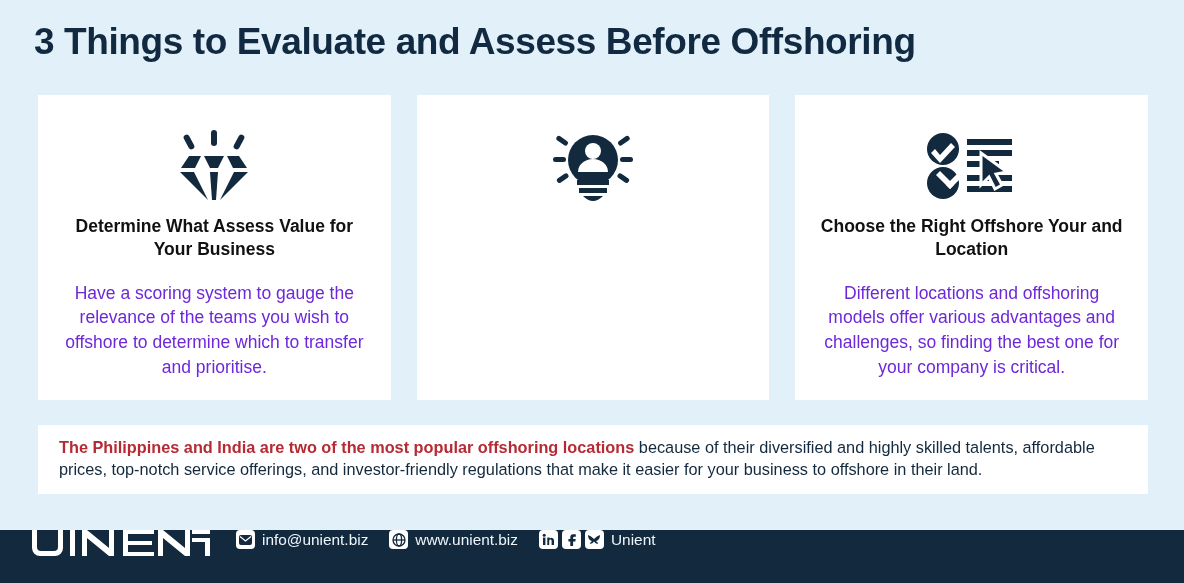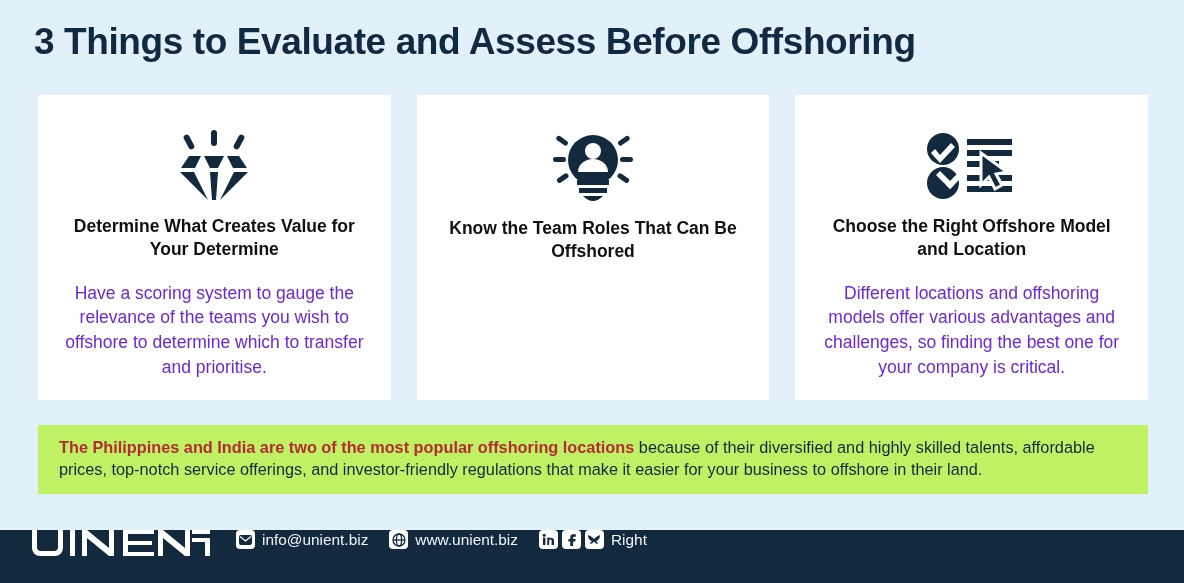--- a/index.html
+++ b/index.html
@@ -63,21 +63,21 @@
     line-height:1.42;
     margin-top:20px;
     max-width:320px;
   }
 
   
   .callout {
     position:absolute;
     left:38px; top:425px;
     width:1110px;
-    background:#bef264;
+    background:#ffffff;
     padding:11px 21px 13px 21px;
     font-size:16.3px;
     line-height:1.38;
     color:#13293d;
   }
   .callout .hi {
     color:#b52a33;
     font-weight:bold;
   }
 
@@ -139,61 +139,60 @@
           <rect x="11" y="4" width="6" height="16" rx="3" transform="rotate(-28 14 12)"></rect>
           <rect x="61" y="4" width="6" height="16" rx="3" transform="rotate(28 64 12)"></rect>
           <path d="M14 26 L26 26 L20 38 L6 38 Z"></path>
           <path d="M29 26 L49 26 L43 38 L35 38 Z"></path>
           <path d="M52 26 L64 26 L72 38 L58 38 Z"></path>
           <path d="M5 42 L19 42 L33 70 Z"></path>
           <path d="M35 42 L43 42 L41 70 L37 70 Z"></path>
           <path d="M59 42 L73 42 L45 70 Z"></path>
         </svg>
       </div>
-      <div class="card-title">Determine What Creates Value for Your Determine</div>
+      <div class="card-title">Determine What Assess Value for Your Business</div>
       <div class="card-body">Have a scoring system to gauge the relevance of the teams you wish to offshore to determine which to transfer and prioritise.</div>
     </div>
 
     <div class="card">
       <div class="icon-wrap">
         <svg width="80" height="74" viewBox="0 0 80 74" fill="#12293e" aria-hidden="true">
           <circle cx="40" cy="30" r="25"></circle>
           <path d="M24 50 h32 v5 h-32 z"></path>
           <path d="M26 58 h28 v5 h-28 z"></path>
           <path d="M30 66 q10 10 20 0 z"></path>
           <rect x="3" y="8" width="13" height="5" rx="2.5" transform="rotate(35 9 10)"></rect>
           <rect x="0" y="27" width="13" height="5" rx="2.5"></rect>
           <rect x="3" y="46" width="13" height="5" rx="2.5" transform="rotate(-35 9 48)"></rect>
           <rect x="64" y="8" width="13" height="5" rx="2.5" transform="rotate(-35 71 10)"></rect>
           <rect x="67" y="27" width="13" height="5" rx="2.5"></rect>
           <rect x="64" y="46" width="13" height="5" rx="2.5" transform="rotate(35 71 48)"></rect>
           <circle cx="40" cy="21" r="8" fill="#ffffff"></circle>
           <path d="M25 42 a15 13 0 0 1 30 0 z" fill="#ffffff"></path>
         </svg>
       </div>
-      <div class="card-title">Know the Team Roles That Can Be Offshored</div>
     </div>
 
     <div class="card">
       <div class="icon-wrap">
         <svg width="92" height="66" viewBox="0 0 92 66" fill="#12293e" aria-hidden="true">
           <circle cx="17" cy="16" r="16"></circle>
           <path d="M9 16 l5 6 l11 -12 l4 4 l-15 16 l-9 -10 z" fill="#ffffff"></path>
           <circle cx="17" cy="50" r="16"></circle>
           <path d="M10 42 l4 -4 l14 14 l-4 4 z" fill="#ffffff"></path>
           <path d="M24 56 l-4 -4 l14 -14 l4 4 z" fill="#ffffff"></path>
           <rect x="41" y="6" width="45" height="6"></rect>
           <rect x="41" y="17" width="45" height="6"></rect>
           <rect x="41" y="28" width="32" height="6"></rect>
           <rect x="41" y="42" width="45" height="6"></rect>
           <rect x="41" y="53" width="45" height="6"></rect>
           <path d="M55 20 L55 52 L63 44 L69 56 L76 52 L70 41 L81 39 Z" fill="#12293e" stroke="#ffffff" stroke-width="3"></path>
         </svg>
       </div>
-      <div class="card-title">Choose the Right Offshore Model and Location</div>
+      <div class="card-title">Choose the Right Offshore Your and Location</div>
       <div class="card-body">Different locations and offshoring models offer various advantages and challenges, so finding the best one for your company is critical.</div>
     </div>
 
   </div>
 
   <div class="callout"><span class="hi">The Philippines and India are two of the most popular offshoring locations</span><span> because of their diversified and highly skilled talents, affordable prices, top-notch service offerings, and investor-friendly regulations that make it easier for your business to offshore in their land.</span></div>
 
   <div class="footer">
 
     <div class="logo">
@@ -247,21 +246,21 @@
           <svg width="13" height="13" viewBox="0 0 13 13" fill="#12293e">
               <path d="M8.6 1.2 h2.2 v2.6 h-1.7 q-1 0 -1 1 v1.1 h2.6 l-0.4 2.7 h-2.2 v4.9 h-2.8 v-4.9 h-1.9 v-2.7 h1.9 v-1.6 a3.1 3.1 0 0 1 3.3 -3.1 z"></path>
             </svg>
         </span>
         <span class="gap-sm"></span>
         <span class="badge">
           <svg width="14" height="12" viewBox="0 0 14 12" fill="#12293e">
               <path d="M1 1 q0 5 4 6.2 q-1.7 0.7 -2.2 2.4 q2.2 0.7 4.2 -2.2 q2 2.9 4.2 2.2 q-0.5 -1.7 -2.2 -2.4 q4 -1.2 4 -6.2 q-3.1 1 -6 4.1 q-2.9 -3.1 -6 -4.1 z"></path>
             </svg>
         </span>
-        <span class="ctext">Right</span>
+        <span class="ctext">Unient</span>
       </div>
 
       <span class="gap-lg"></span>
 
 
     </div>
   </div>
 
 </div>
 

